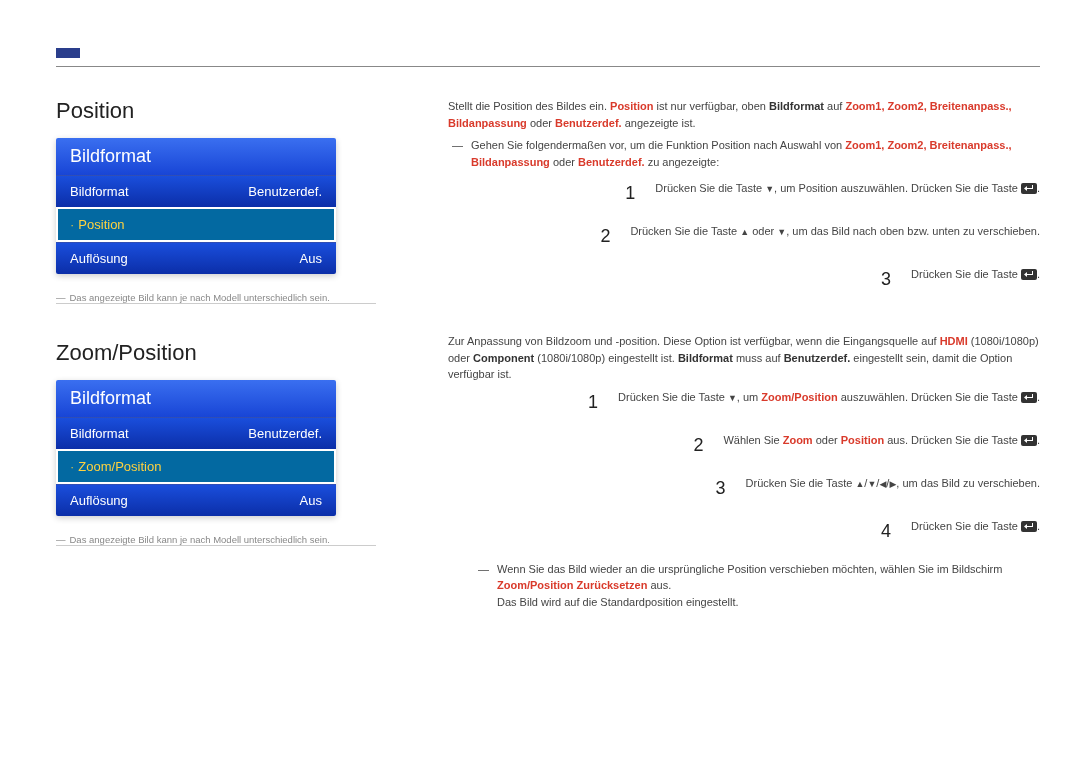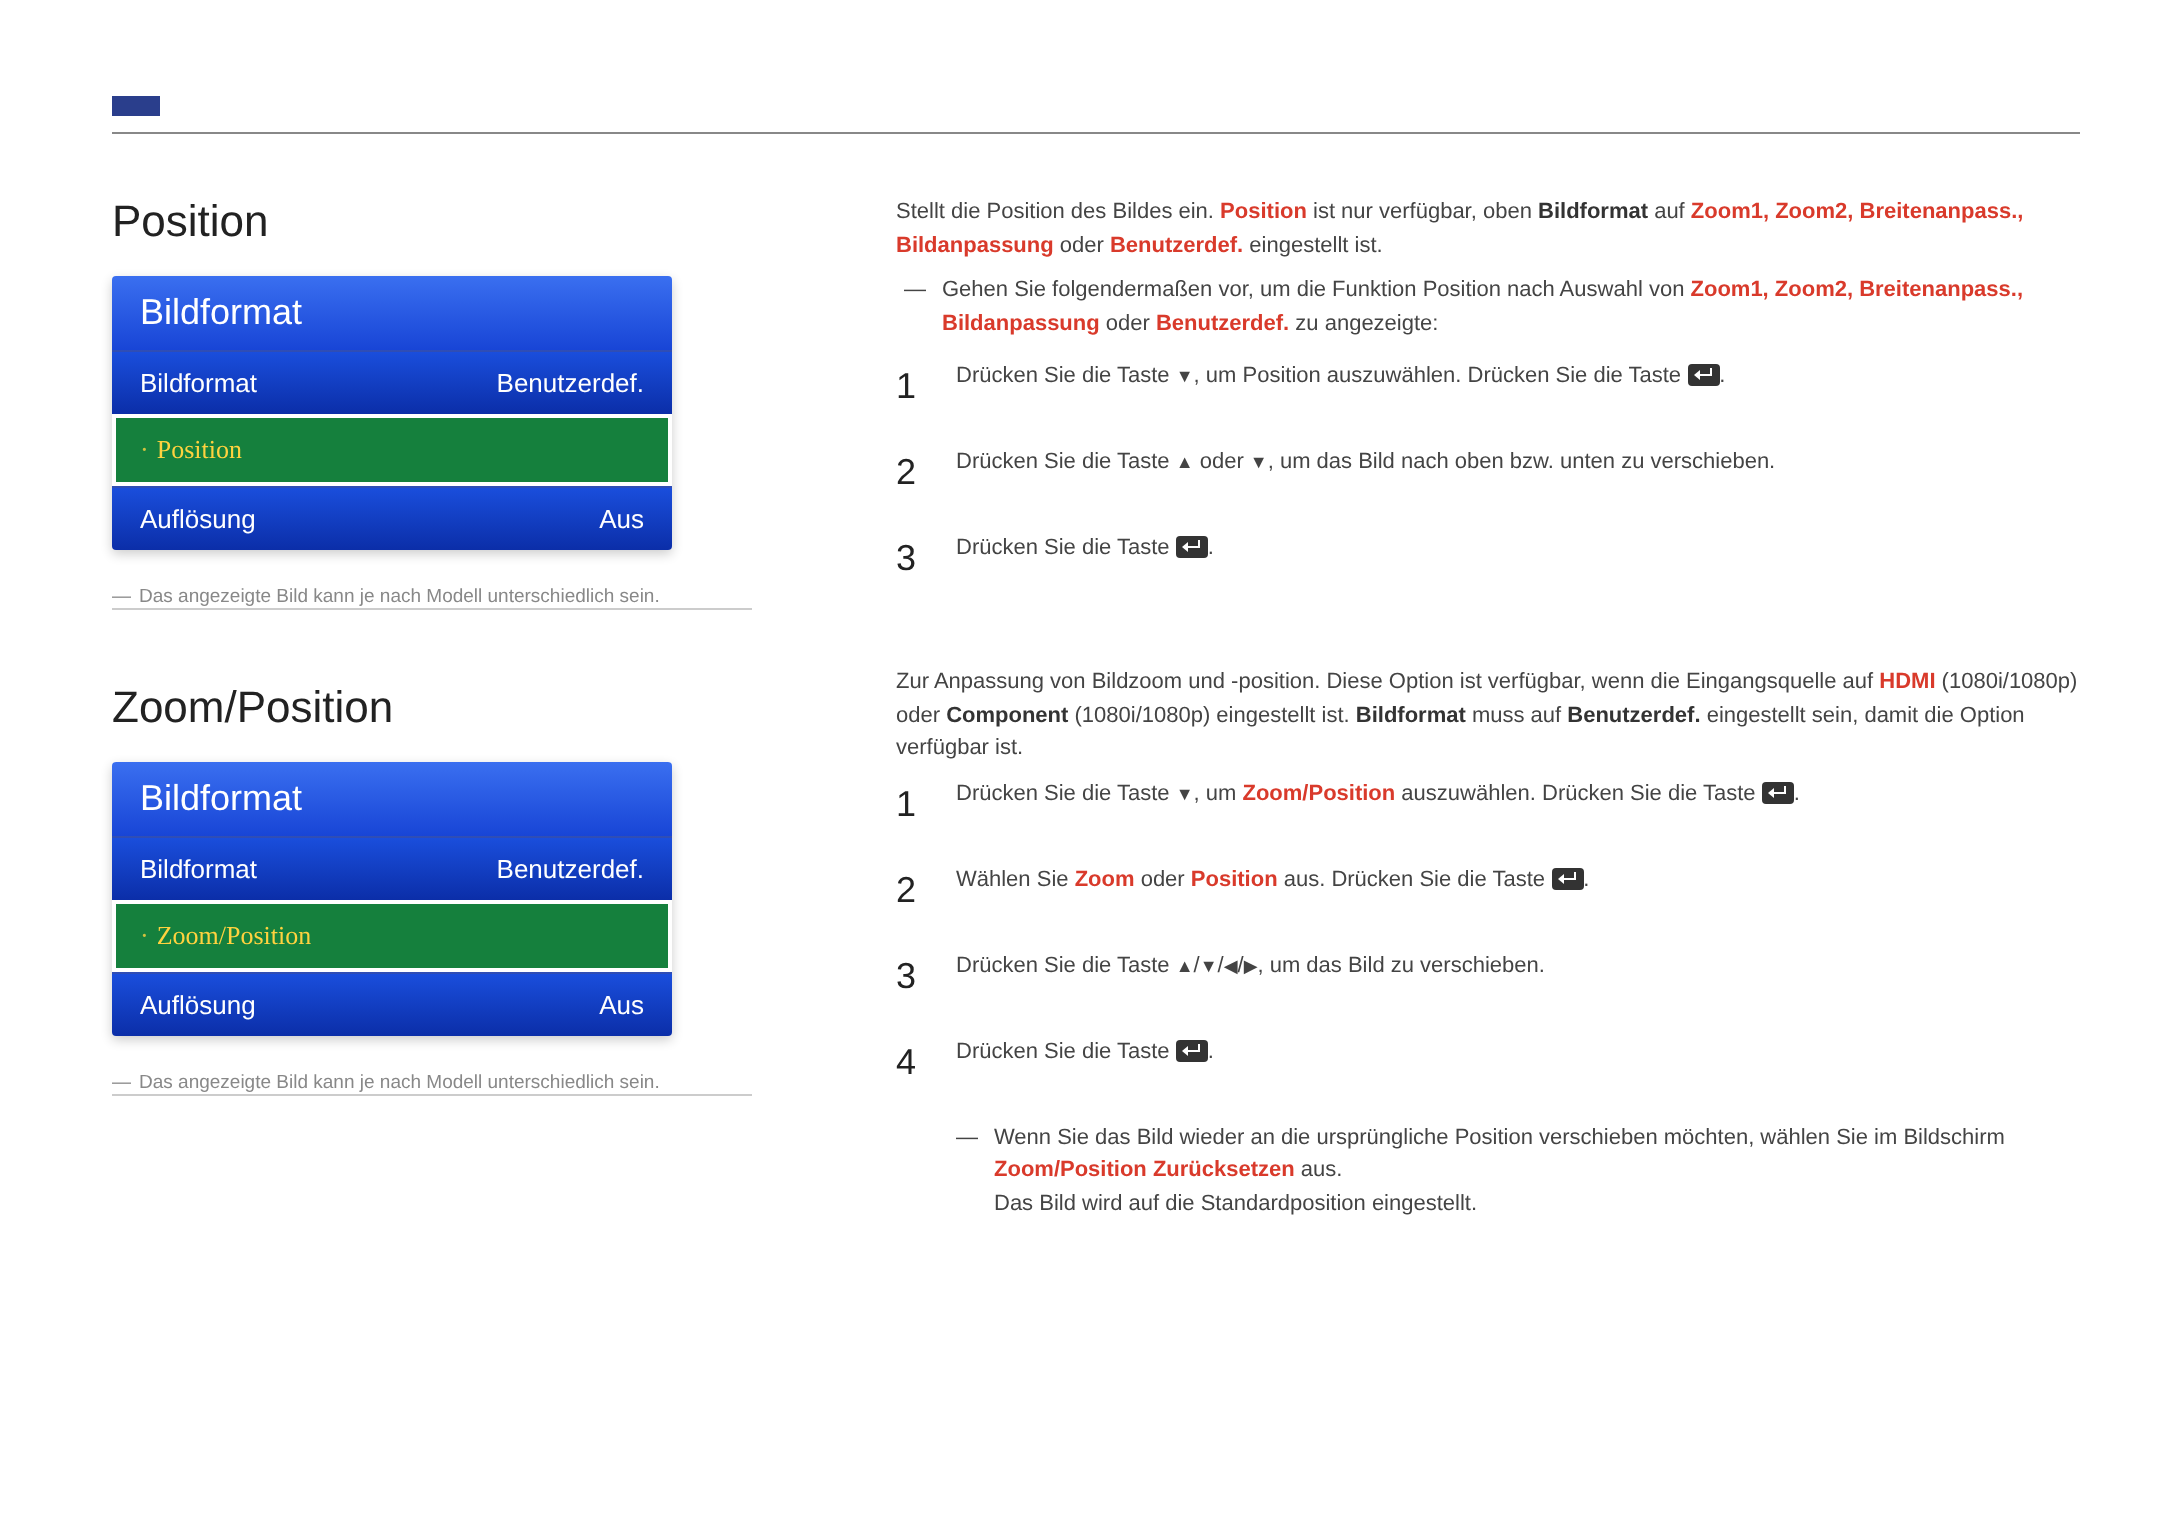--- a/index.html
+++ b/index.html
@@ -67,25 +67,24 @@
   .menu-row {
     background: linear-gradient(to bottom, #1a4edc, #0b2ea8);
     color: #fff;
     padding: 8px 14px;
     display: flex;
     justify-content: space-between;
     font-size: 13px;
     border-top: 1px solid rgba(255,255,255,0.15);
   }
   .menu-row.highlight {
-    background: #15803d;
+    background: #0369a1;
     border: 2px solid #fff;
     margin: 0;
     padding: 8px 12px;
-    font-family: Liberation Serif, serif;
   }
   .menu-row.highlight .label { color: #ffd23f; }
   .label .bullet { margin-right: 4px; opacity: 0.8; }
   .note {
     font-size: 9.5px;
     color: #888;
     border-bottom: 1px solid #ccc;
     padding-bottom: 0;
     margin-top: 18px;
     width: 320px;
@@ -117,20 +116,21 @@
     counter-reset: step;
     margin-top: 6px;
   }
   ol.steps li {
     counter-increment: step;
     display: flex;
     gap: 14px;
     margin-bottom: 16px;
     font-size: 11px;
     line-height: 1.5;
+    justify-content: flex-end;
   }
   ol.steps li::before {
     content: counter(step);
     font-size: 18px;
     font-weight: 300;
     color: #222;
     width: 16px;
     flex-shrink: 0;
   }
   .tri-down::before { content: "▼"; font-size: 9px; }
@@ -186,21 +186,21 @@
         </div>
       </div>
       <div class="note"><span class="dash">―</span><span>Das angezeigte Bild kann je nach Modell unterschiedlich sein.</span></div>
     </div>
   </div>
 
   <div class="right-col">
 
     <div>
       <p class="para">
-        <span>Stellt die Position des Bildes ein. </span><span class="red">Position</span><span> ist nur verfügbar, oben </span><span class="black-bold">Bildformat</span><span> auf </span><span class="red">Zoom1, Zoom2, Breitenanpass., Bildanpassung</span><span> oder </span><span class="red">Benutzerdef.</span><span> eingestellt ist.</span>
+        <span>Stellt die Position des Bildes ein. </span><span class="red">Position</span><span> ist nur verfügbar, oben </span><span class="black-bold">Bildformat</span><span> auf </span><span class="red">Zoom1, Zoom2, Breitenanpass., Bildanpassung</span><span> oder </span><span class="red">Benutzerdef.</span><span> angezeigte ist.</span>
       </p>
       <div class="dash-item">
         <span class="dash">―</span>
         <span>
           <span>Gehen Sie folgendermaßen vor, um die Funktion </span><span class="black-bold">Position</span><span> nach Auswahl von </span><span class="red">Zoom1, Zoom2, Breitenanpass., Bildanpassung</span><span> oder </span><span class="red">Benutzerdef.</span><span> zu angezeigte:</span>
         </span>
       </div>
       <ol class="steps">
         <li>
           <span>

